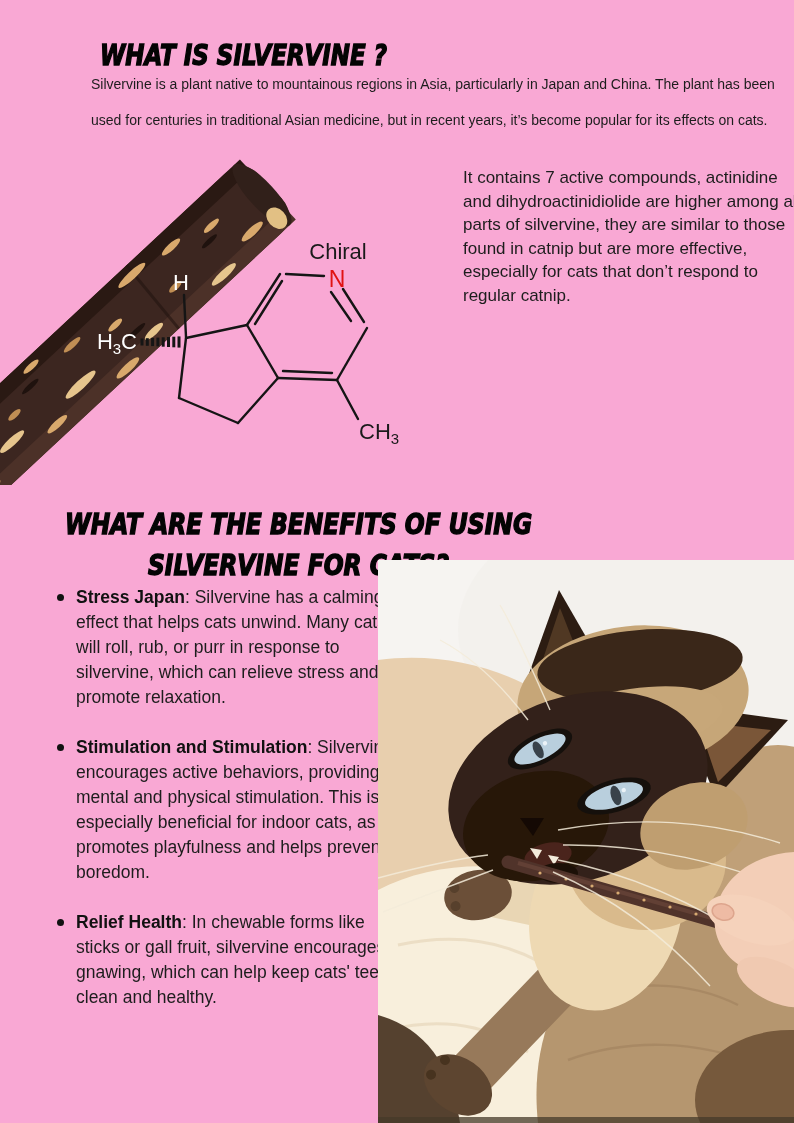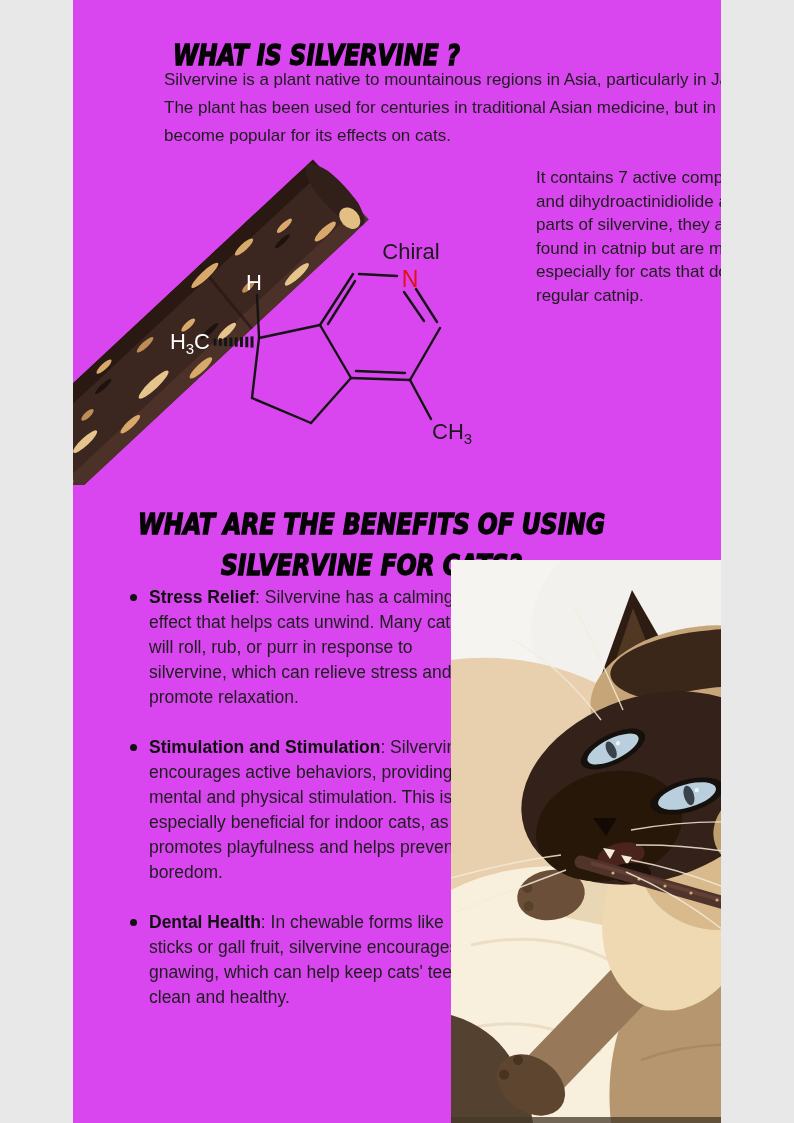--- a/index.html
+++ b/index.html
@@ -1,33 +1,33 @@
 <!DOCTYPE html>
 <html><head>
 <meta charset="utf-8">
 <style>
   html,body{margin:0;padding:0;background:#e8e8e8;}
   .page{
-    position:relative;width:648px;height:1123px;margin:0 auto;
-    background:#d946ef;overflow:hidden;
+    position:relative;width:794px;height:1123px;margin:0 auto;
+    background:#f9a8d4;overflow:hidden;
     font-family:"Liberation Sans",sans-serif;color:#1d1d1d;
   }
   .comic{
     font-family:"DejaVu Sans",sans-serif;
     font-style:italic;font-weight:bold;color:#040404;
     -webkit-text-stroke:1.4px #040404;
     letter-spacing:0px;white-space:nowrap;
   }
   .title{
     position:absolute;left:100px;top:20px;font-size:28px;
     transform:scaleX(0.82);transform-origin:left top;
   }
   .intro{
     position:absolute;left:91px;top:66px;width:697px;
-    font-size:17px;line-height:28px;margin:0;
+    font-size:14px;line-height:36px;margin:0;
   }
   .stick-wrap{position:absolute;left:0;top:155px;width:460px;height:330px;z-index:1;}
   .molecule{position:absolute;left:90px;top:231px;width:330px;height:220px;z-index:2;}
   .side-text{
     position:absolute;left:463px;top:166px;width:338px;
     font-size:17px;line-height:23.6px;margin:0;z-index:3;
   }
   .benefits-title{
     position:absolute;left:18px;top:481px;width:660px;
     font-size:27.5px;line-height:41px;text-align:center;
@@ -138,27 +138,27 @@
 
   <p class="side-text">It contains 7 active compounds, actinidine and dihydroactinidiolide are higher among all parts of silvervine, they are similar to those found in catnip but are more effective, especially for cats that don’t respond to regular catnip.</p>
 
   <h2 class="comic benefits-title">
     <span class="line">WHAT ARE THE BENEFITS OF USING</span>
     <span class="line">SILVERVINE FOR CATS?</span>
   </h2>
 
   <ul class="benefits-list">
     <li>
-      <span class="dot"></span><span class="b-label">Stress Relief</span><span class="b-text">: Silvervine has a calming effect that helps cats unwind. Many cats will roll, rub, or purr in response to silvervine, which can relieve stress and promote relaxation.</span>
+      <span class="dot"></span><span class="b-label">Stress Japan</span><span class="b-text">: Silvervine has a calming effect that helps cats unwind. Many cats will roll, rub, or purr in response to silvervine, which can relieve stress and promote relaxation.</span>
     </li>
     <li>
       <span class="dot"></span><span class="b-label">Stimulation and Stimulation</span><span class="b-text">: Silvervine encourages active behaviors, providing mental and physical stimulation. This is especially beneficial for indoor cats, as it promotes playfulness and helps prevent boredom.</span>
     </li>
     <li>
-      <span class="dot"></span><span class="b-label">Dental Health</span><span class="b-text">: In chewable forms like sticks or gall fruit, silvervine encourages gnawing, which can help keep cats' teeth clean and healthy.</span>
+      <span class="dot"></span><span class="b-label">Relief Health</span><span class="b-text">: In chewable forms like sticks or gall fruit, silvervine encourages gnawing, which can help keep cats' teeth clean and healthy.</span>
     </li>
   </ul>
 
   <div class="photo">
     <svg width="416" height="563" viewBox="0 0 416 563">
       <rect x="0" y="0" width="416" height="563" fill="#f6f4f1"></rect>
       <ellipse cx="340" cy="70" rx="260" ry="150" fill="#f2f0ec" opacity="0.8"></ellipse>
       <path d="M0,100 C90,88 180,125 235,195 C280,252 292,340 272,563 L0,563 Z" fill="#e8cfae"></path>
       <path d="M0,330 C60,298 150,298 205,332 C245,356 262,395 268,440 L272,563 L0,563 Z" fill="#f8efdc"></path>
       <path d="M20,385 C80,372 125,382 162,402" stroke="#e7d7ba" stroke-width="3" fill="none" opacity="0.7"></path>

